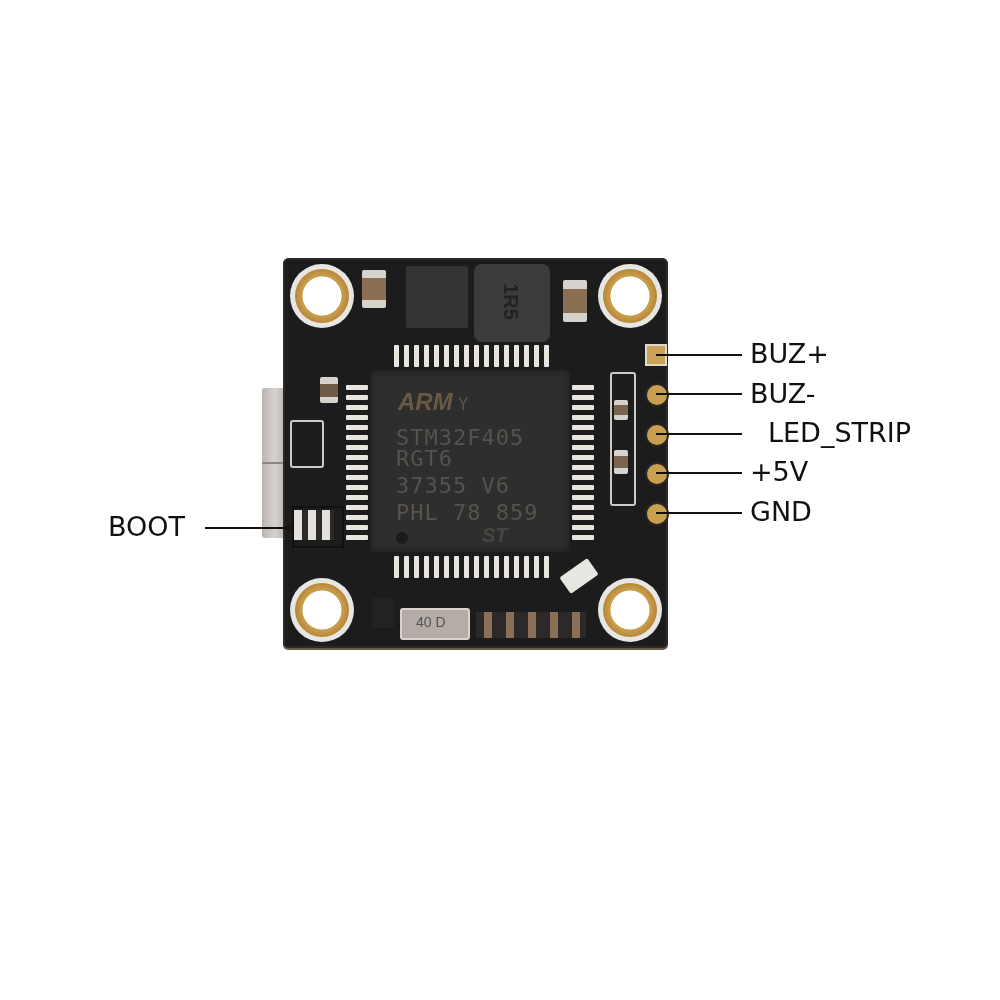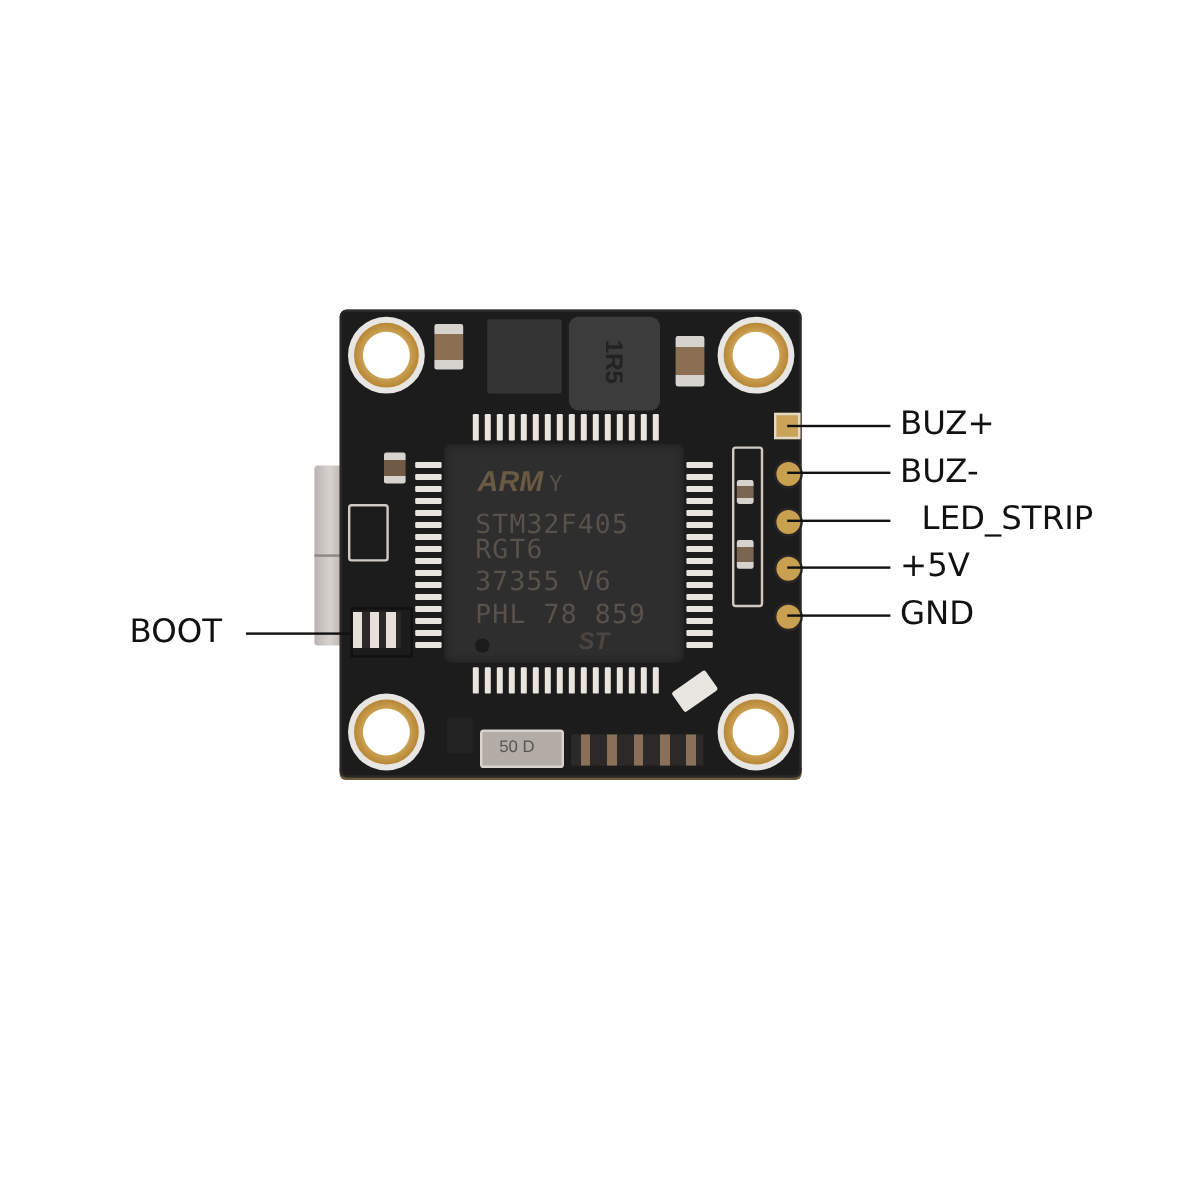--- a/index.html
+++ b/index.html
@@ -138,21 +138,21 @@
 <div class="abs trace" style="left:290px;top:420px;width:30px;height:44px;"></div>
 <div class="abs cap" style="left:320px;top:377px;width:18px;height:26px;background:linear-gradient(180deg,#d6d3cf 0 25%,#6e5a45 25% 75%,#d6d3cf 75%);"></div>
 <div class="abs" style="left:294px;top:510px;width:40px;height:30px;background:repeating-linear-gradient(90deg,#e5e1da 0 8px,#2c2a28 8px 14px);"></div>
 <div class="abs boot-box"></div>
 
 <div class="abs trace" style="left:610px;top:372px;width:22px;height:130px;"></div>
 <div class="abs cap" style="left:614px;top:400px;width:14px;height:20px;background:linear-gradient(180deg,#d6d3cf 0 25%,#7a6550 25% 75%,#d6d3cf 75%);"></div>
 <div class="abs cap" style="left:614px;top:450px;width:14px;height:24px;background:linear-gradient(180deg,#d6d3cf 0 25%,#7a6550 25% 75%,#d6d3cf 75%);"></div>
 
 <div class="abs" style="left:400px;top:608px;width:66px;height:28px;background:#b4aca6;border:2px solid #d8d3cd;border-radius:3px;">
-  <div class="abs" style="left:14px;top:4px;font-family:'Liberation Sans',sans-serif;font-size:14px;color:#555;">50 D</div>
+  <div class="abs" style="left:14px;top:4px;font-family:'Liberation Sans',sans-serif;font-size:14px;color:#555;">40 D</div>
 </div>
 <div class="abs comp-dark" style="left:372px;top:598px;width:22px;height:30px;background:#222;"></div>
 <div class="abs" style="left:562px;top:566px;width:34px;height:20px;background:#e8e6e0;transform:rotate(-35deg);border-radius:2px;"></div>
 <div class="abs" style="left:476px;top:612px;width:110px;height:26px;background:repeating-linear-gradient(90deg,#2c2a28 0 8px,#8a7058 8px 16px,#2c2a28 16px 22px);"></div>
 
 <div class="abs pad-sq" style="left:645px;top:344px;"></div>
 <div class="abs pad-rd" style="left:645px;top:383px;"></div>
 <div class="abs pad-rd" style="left:645px;top:423px;"></div>
 <div class="abs pad-rd" style="left:645px;top:462px;"></div>
 <div class="abs pad-rd" style="left:645px;top:502px;"></div>

